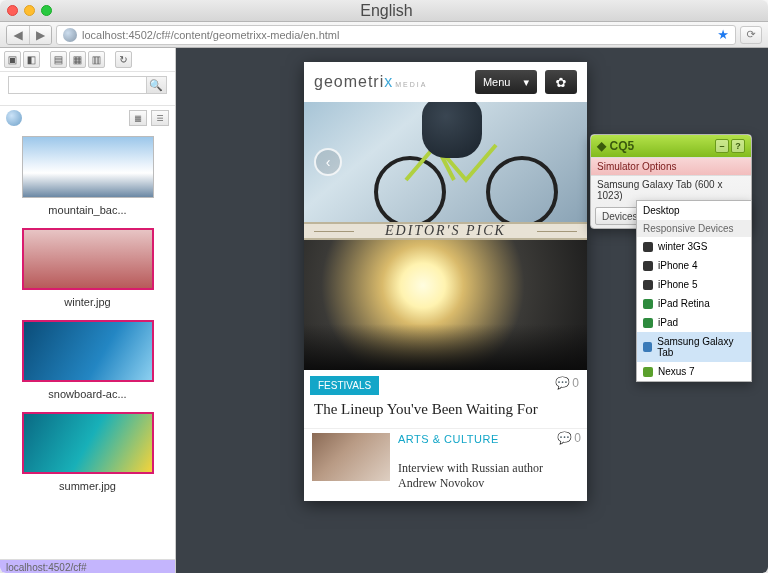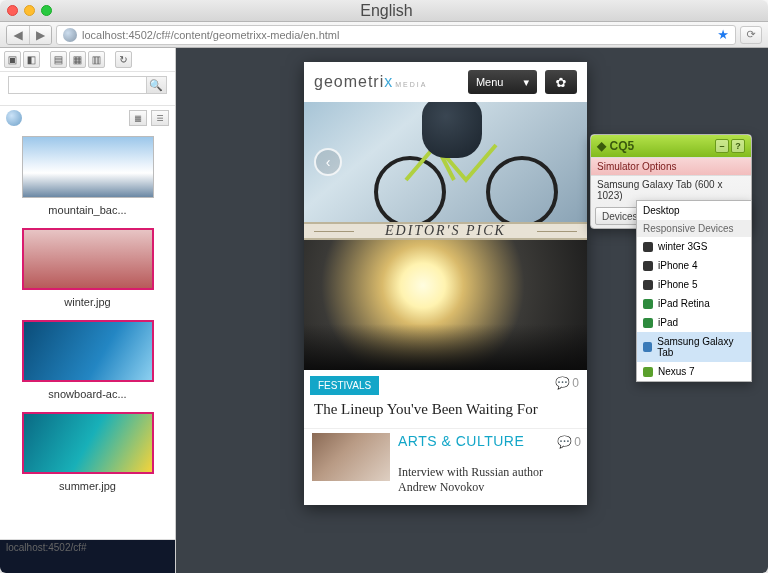--- a/index.html
+++ b/index.html
@@ -30,29 +30,29 @@
 .sb-divider { height: 8px; border-bottom: 1px solid #e3e3e3; }
 .sb-viewrow { height: 24px; display: flex; align-items: center; padding: 0 6px; gap: 4px; }
 .globe-sm { width: 16px; height: 16px; border-radius: 50%; background: radial-gradient(circle at 35% 35%, #cbe3f8,#6ea0c8); }
 .sb-viewrow .spacer { flex: 1; }
 .viewbtn { width: 18px; height: 16px; border: 1px solid #c6c6c6; background: linear-gradient(#fbfbfb,#e6e6e6); display: flex; align-items: center; justify-content: center; font-size: 8px; color: #666; }
 .thumbs { flex: 1; overflow: auto; padding: 6px 10px 0; }
 .thumb { margin-bottom: 12px; text-align: center; }
 .thumb .img { width: 132px; height: 62px; margin: 0 auto; border: 2px solid #d91b6e; position: relative; overflow: hidden; }
 .thumb.noborder .img { border: 1px solid #bbb; }
 .thumb .cap { font-size: 11px; color: #333; margin-top: 6px; white-space: nowrap; overflow: hidden; text-overflow: ellipsis; }
-.sb-status { height: 34px; background: #0f172a; border-top: 1px solid #dcdcdc; font-size: 10px; color: #666; padding: 2px 6px; }
+.sb-status { height: 14px; background: #c4b5fd; border-top: 1px solid #dcdcdc; font-size: 10px; color: #666; padding: 2px 6px; }
 .content { flex: 1; background: #3b4148; position: relative; overflow: hidden; }
 .phone { position: absolute; left: 128px; top: 14px; width: 283px; background: #fff; box-shadow: 0 4px 16px rgba(0,0,0,0.5); }
 .ph-header { height: 40px; display: flex; align-items: center; padding: 0 10px; gap: 8px; background: #fff; }
 .logo { font-size: 16px; color: #555; letter-spacing: 1px; }
 .logo .x { color: #40a9d9; }
 .logo .sub { font-size: 7px; color: #aaa; letter-spacing: 2px; margin-left: 2px; }
 .ph-header .gap { flex: 1; }
-.menubtn { height: 24px; padding: 0 8px; background: linear-gradient(#444,#222); color: #fff; border-radius: 3px; display: flex; align-items: center; font-size: 11px; gap: 20px; }
+.menubtn { height: 24px; padding: 0 8px; background: linear-gradient(#444,#222); color: #fff; border-radius: 3px; display: flex; align-items: center; font-size: 11px; gap: 13px; }
 .gearbtn { width: 32px; height: 24px; background: linear-gradient(#444,#222); color: #fff; border-radius: 3px; display: flex; align-items: center; justify-content: center; font-size: 13px; }
 .hero { height: 120px; position: relative; background: linear-gradient(140deg,#a7c4d6 0%,#d3e2ea 30%,#8aa3b5 100%); overflow: hidden; }
 .hero .wheel { position: absolute; width: 72px; height: 72px; border: 4px solid #222; border-radius: 50%; }
 .hero .wheel.back { left: 70px; top: 54px; }
 .hero .wheel.front { left: 182px; top: 54px; }
 .hero .frame { position: absolute; left: 92px; top: 38px; width: 120px; height: 50px; }
 .hero .frame svg { width: 100%; height: 100%; }
 .hero .rider { position: absolute; left: 118px; top: -4px; width: 60px; height: 60px; background: radial-gradient(circle at 40% 30%, #3a4652, #1a232c); border-radius: 30% 30% 40% 40%; }
 .prev-arrow { position: absolute; left: 10px; top: 50%; margin-top: -14px; width: 28px; height: 28px; border: 2px solid rgba(255,255,255,0.8); border-radius: 50%; color: #fff; display: flex; align-items: center; justify-content: center; font-size: 14px; background: rgba(0,0,0,0.1); }
 .ribbon { height: 18px; background: #e8e2d5; border-top: 2px solid #bdb49a; border-bottom: 2px solid #bdb49a; display: flex; align-items: center; justify-content: center; font-family: Georgia, serif; font-style: italic; font-size: 14px; color: #3a3a3a; letter-spacing: 2px; position: relative; }
@@ -62,21 +62,21 @@
 .concert { height: 130px; background: radial-gradient(circle at 42% 35%, #fffde0 0%, #fff3b0 12%, #d9ba6b 22%, #3b3a37 55%, #1a1a1a 100%); position: relative; overflow: hidden; }
 .concert .crowd { position: absolute; bottom: 0; left: 0; right: 0; height: 46px; background: linear-gradient(to top, #0c0c0c, transparent); }
 .article { padding: 0; }
 .tag { display: inline-block; background: #13a6c8; color: #fff; font-size: 10px; padding: 4px 8px; margin: 6px 0 0 6px; }
 .comments { float: right; margin: 6px 8px 0 0; color: #6ab82a; font-size: 12px; display: flex; align-items: center; gap: 2px; }
 .comments .n { color: #999; }
 .headline { clear: both; font-family: Georgia, serif; font-size: 15px; color: #222; padding: 6px 10px 10px; }
 .story { display: flex; padding: 4px 8px 10px; gap: 8px; border-top: 1px solid #eee; }
 .story .simg { width: 78px; height: 48px; background: linear-gradient(135deg,#8a6a55 0%,#b89a84 40%,#decfc2 100%); }
 .story .sbody { flex: 1; }
-.story .scat { font-size: 14px; color: #13a6c8; letter-spacing: 0.5px; }
+.story .scat { font-size: 11px; color: #13a6c8; letter-spacing: 0.5px; }
 .story .stitle { font-family: Georgia, serif; font-size: 12px; color: #333; margin-top: 16px; }
 .cq5-panel { position: absolute; right: 16px; top: 86px; width: 162px; background: linear-gradient(#fbfbfb,#ececec); border: 1px solid #b5b5b5; border-radius: 4px; box-shadow: 0 4px 12px rgba(0,0,0,0.35); }
 .cq5-head { height: 22px; background: linear-gradient(#b4e24a,#82bb1e); border-radius: 4px 4px 0 0; display: flex; align-items: center; padding: 0 6px; color: #3a5a0d; font-weight: bold; font-size: 12px; }
 .cq5-head .sp { flex: 1; }
 .cq5-head .hb { width: 14px; height: 14px; border: 1px solid #6a9a1a; background: rgba(255,255,255,0.4); border-radius: 2px; margin-left: 2px; display: flex; align-items: center; justify-content: center; font-size: 9px; }
 .cq5-sect { background: linear-gradient(#f8d6d6,#f2bdbd); padding: 3px 6px; font-size: 10px; color: #7a1a1a; border-top: 1px solid #ddd; border-bottom: 1px solid #ddd; }
 .cq5-dev { padding: 3px 6px; font-size: 10px; color: #333; }
 .cq5-row { display: flex; padding: 3px 4px; gap: 4px; }
 .cq5-btn { height: 18px; padding: 0 6px; border: 1px solid #b5b5b5; border-radius: 2px; background: linear-gradient(#fdfdfd,#e6e6e6); font-size: 10px; display: flex; align-items: center; color: #444; }
 .dd-menu { position: absolute; top: 152px; right: 16px; width: 116px; background: #fff; border: 1px solid #b5b5b5; box-shadow: 0 4px 10px rgba(0,0,0,0.3); font-size: 10px; }

